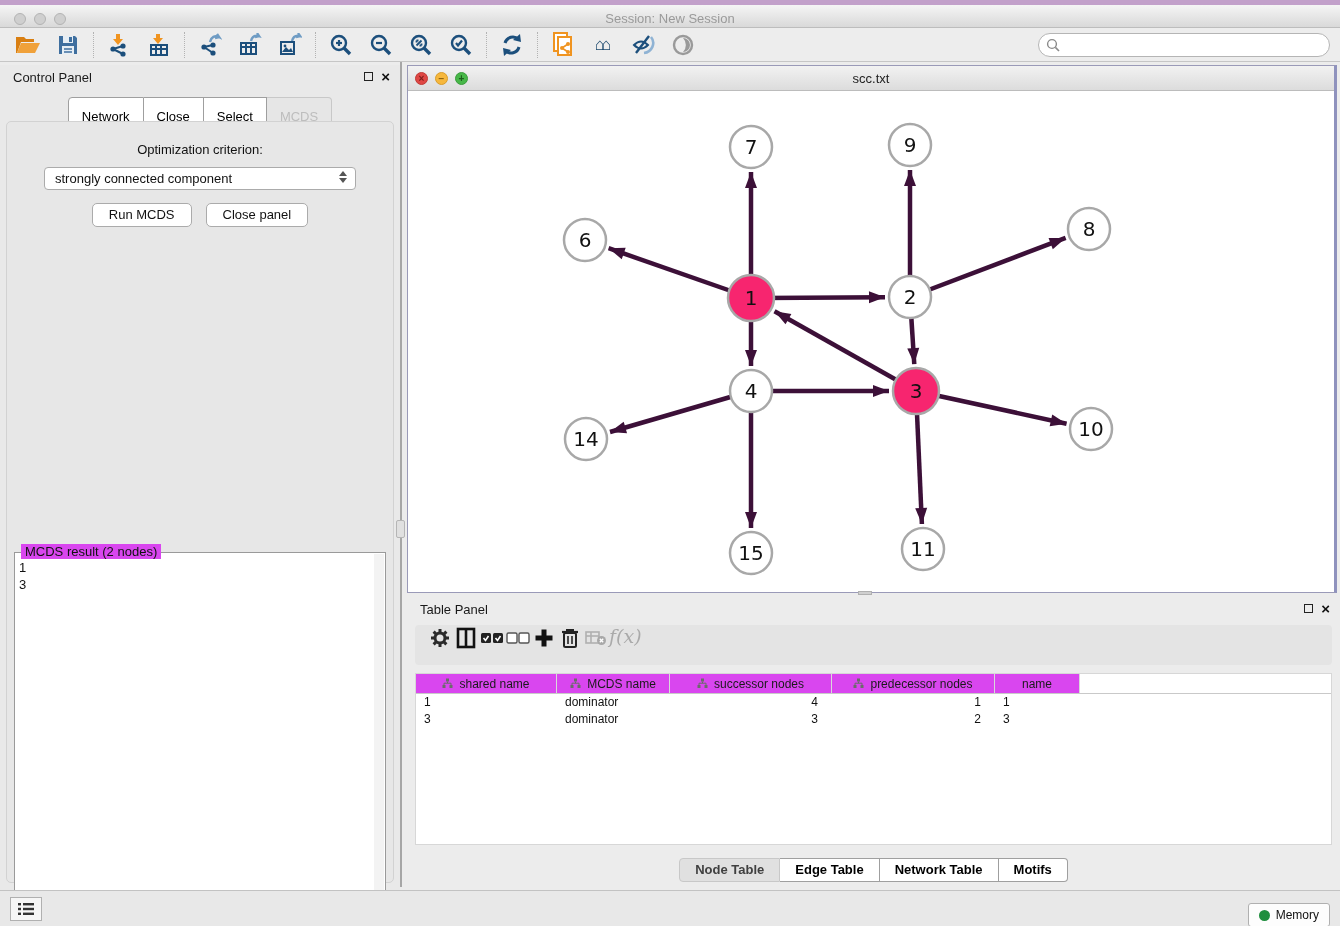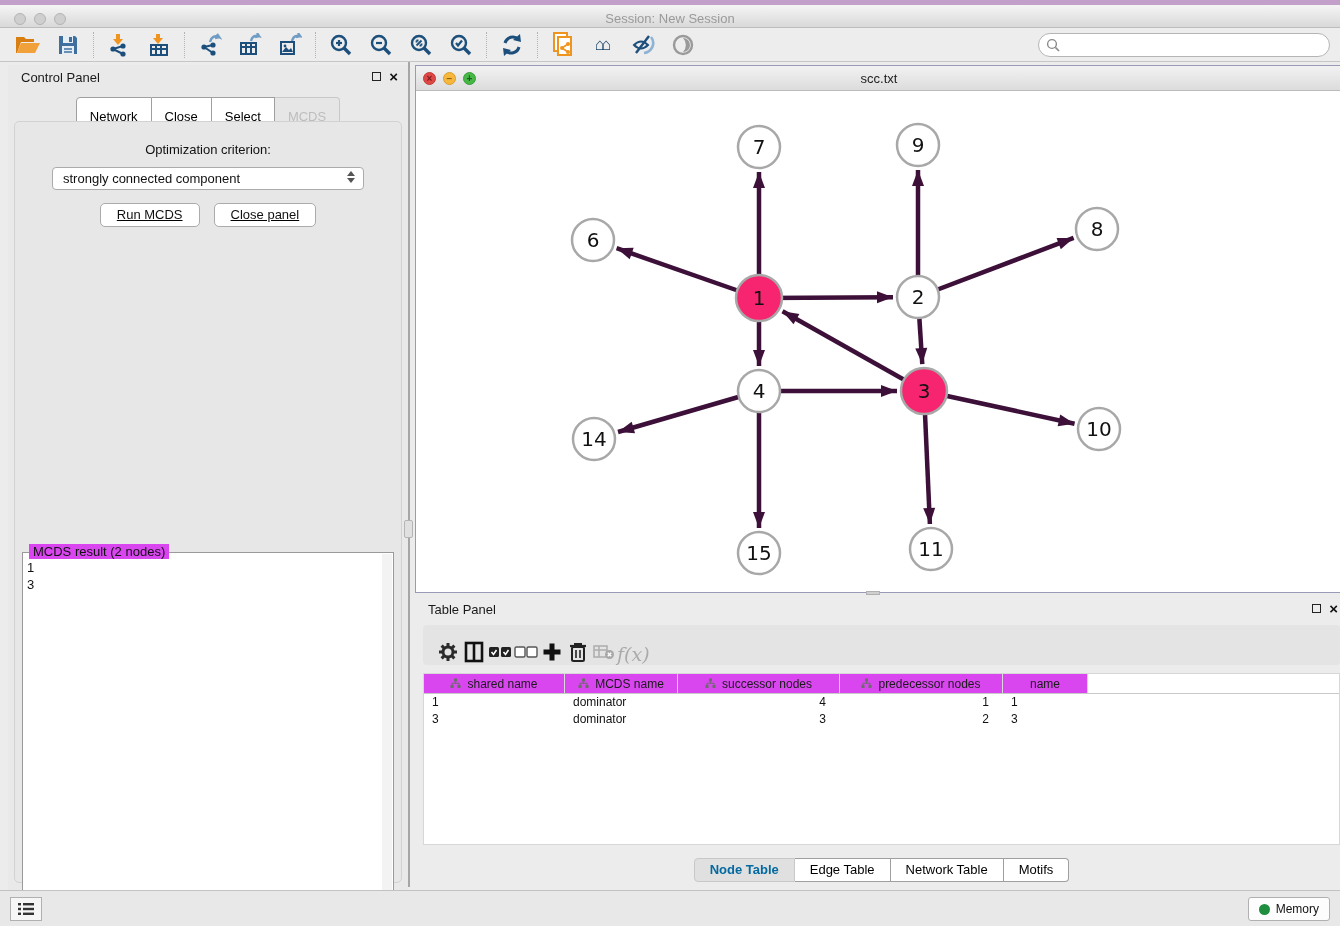--- a/index.html
+++ b/index.html
@@ -19,21 +19,21 @@
     border-bottom:1px solid #c6c6c6; display:flex; align-items:center; padding-left:8px; }
   .tbtn { width:40px; height:30px; display:flex; align-items:center; justify-content:center; }
   .tsep { width:1px; height:26px; border-left:1px dotted #b3b3b3; margin:0 5px; }
   .search-wrap { position:absolute; right:10px; top:5px; width:292px; height:24px; }
   .search-wrap input { width:100%; height:100%; border:1px solid #b5b5b5; border-radius:12px;
     background:#fff; padding:0 8px 0 26px; font-size:12px; outline:none; }
   .search-glyph { position:absolute; left:8px; top:5px; }
   .homes { font-size:17px; font-weight:bold; color:#17456b; letter-spacing:-4px; padding-right:4px; }
 
   
-  .content { position:absolute; left:8px; top:62px; width:1060px; height:828px; }
+  .content { position:absolute; left:0; top:62px; width:1060px; height:828px; }
 
   
   .control-panel { position:absolute; left:0; top:3px; width:400px; height:825px; background:#e9e9e9; }
   .panel-header { position:relative; height:26px; }
   .panel-header .ph-title { position:absolute; left:13px; top:5px; font-size:13px; color:#1a1a1a; }
   .ph-icons { position:absolute; right:10px; top:6px; display:flex; gap:8px; align-items:center; }
   .float-box { width:9px; height:9px; border:1.5px solid #222; display:inline-block; }
   .close-x { font-size:15px; font-weight:bold; color:#111; line-height:11px; }
 
   .seg-tabs { display:flex; justify-content:center; margin-top:6px; }
@@ -45,21 +45,21 @@
 
   .cp-body { position:absolute; left:6px; top:56px; width:388px; height:762px;
     background:#e7e7e7; border:1px solid #d2d2d2; border-radius:5px; }
   .opt-label { text-align:center; margin-top:20px; font-size:13px; color:#111; }
   .dropdown { position:relative; margin:10px auto 0; width:312px; height:23px; background:#fff;
     border:1px solid #ababab; border-radius:4px; font-size:13px; line-height:21px; padding-left:10px; color:#111; }
   .dd-arrows { position:absolute; right:8px; top:3px; display:flex; flex-direction:column; gap:2px; }
   .dd-arrows span { width:0; height:0; border-left:4px solid transparent; border-right:4px solid transparent; }
   .dd-up { border-bottom:5px solid #555; }
   .dd-down { border-top:5px solid #555; }
-  .btn-row { display:flex; justify-content:center; gap:14px; margin-top:13px;text-decoration:underline; }
+  .btn-row { display:flex; justify-content:center; gap:14px; margin-top:13px; }
   .mac-btn { background:#fff; border:1px solid #ababab; border-radius:5px; font-size:13px;
     padding:3px 16px 4px; color:#111; font-family:inherit; }
 
   .result-group { position:absolute; left:7px; top:430px; width:372px; height:382px;
     border:1px solid #9a9a9a; background:#fff; }
   .result-legend { position:absolute; left:6px; top:-9px; background:#d946ef; padding:0 4px;
     font-size:13px; color:#111; }
   .result-text { position:absolute; left:4px; top:6px; right:14px; bottom:4px;
     font-size:13px; line-height:17px; white-space:pre; color:#111; overflow:hidden; }
   .result-scroll { position:absolute; right:1px; top:1px; width:10px; bottom:1px; background:#f3f3f3; }
@@ -80,45 +80,45 @@
   .tl-red { left:7px; background:#df4744; border:1px solid #c03a36; color:#7d1d1b; }
   .tl-yellow { left:27px; background:#f6b73c; border:1px solid #d99d2b; color:#8a610e; }
   .tl-green { left:47px; background:#47b748; border:1px solid #3a9c3c; color:#1c5e1d; }
   .nv-canvas { position:absolute; left:0; top:25px; width:926px; height:500px; background:#fff; }
   .nv-handle { position:absolute; left:450px; bottom:-3px; width:14px; height:4px; background:#cfcfcf;
     border:1px solid #b0b0b0; }
 
   
   .table-panel { position:absolute; left:407px; top:535px; width:933px; height:293px; background:#ececec; }
   .tp-toolbar { position:absolute; left:8px; top:28px; width:917px; height:40px; background:#e4e4e4;
-    border-radius:4px; display:flex; align-items:flex-end; padding-left:12px; gap:0; }
+    border-radius:4px; display:flex; align-items:flex-start; padding-left:12px; gap:0; }
   .tp-icon { width:26px; height:26px; display:flex; align-items:center; justify-content:center; }
   .fx { font-family:"DejaVu Serif","Liberation Serif",serif; font-style:italic; font-size:19px; color:#aaa; }
 
   .tp-table { position:absolute; left:8px; top:76px; width:917px; height:172px; background:#fff;
     border:1px solid #d7d7d7; overflow:hidden; }
   .thead { display:flex; height:20px; border-bottom:1px solid #c9c9c9; }
   .th { background:#d946ef; border-right:1px solid #d9d9d9; font-size:12px; color:#1a1a1a;
     display:flex; align-items:center; justify-content:center; gap:6px; }
   .th-fill { flex:1; background:#fff; border-right:none; }
   .trow { display:flex; height:17px; font-size:12px; color:#111; }
   .td { padding:1px 8px 0; }
   .c0 { width:141px; } .c1 { width:113px; } .c2 { width:162px; } .c3 { width:163px; } .c4 { width:85px; }
   .td.num { text-align:right; padding-right:14px; }
 
   .tp-tabs { position:absolute; left:0; bottom:8px; width:100%; display:flex; justify-content:center; }
-  .tp-tabs .seg-tab { font-weight:normal; padding:3px 15px 4px; }
-  .tp-tabs .seg-tab.selected { color:#0369a1; background:#e0e0e0; font-weight:bold; }
+  .tp-tabs .seg-tab { font-weight:bold; padding:3px 15px 4px; }
+  .tp-tabs .seg-tab.selected { color:#404040; background:#e0e0e0; font-weight:bold; }
 
   
   .statusbar { position:absolute; left:0; top:890px; width:1340px; height:36px; background:#e8e8e8;
     border-top:1px solid #c2c2c2; }
   .list-btn { position:absolute; left:10px; top:6px; width:32px; height:24px; background:#f6f6f6;
     border:1px solid #b0b0b0; display:flex; align-items:center; justify-content:center; }
-  .memory-btn { position:absolute; right:10px; top:6px; height:24px; background:#fdfdfd;
+  .memory-btn { position:absolute; right:10px; top:12px; height:24px; background:#fdfdfd;
     border:1px solid #b0b0b0; border-radius:3px; display:flex; align-items:center; gap:6px;
     padding:0 10px; font-size:12px; color:#111; }
   .memdot { width:11px; height:11px; border-radius:50%; background:#1f8e3e; }
 
   svg { display:block; }
 </style>
 </head>
 <body>
 
 <div class="window">

